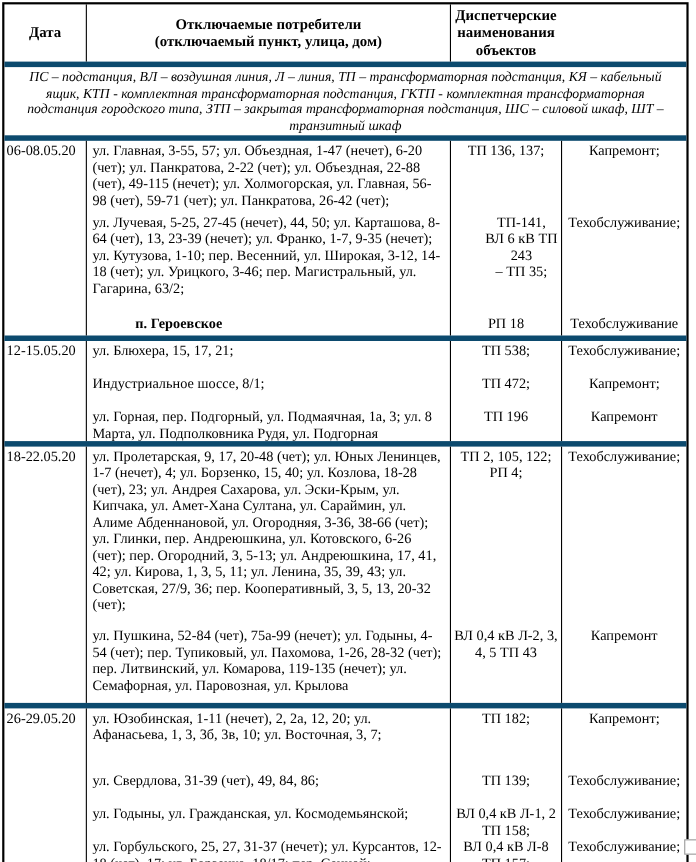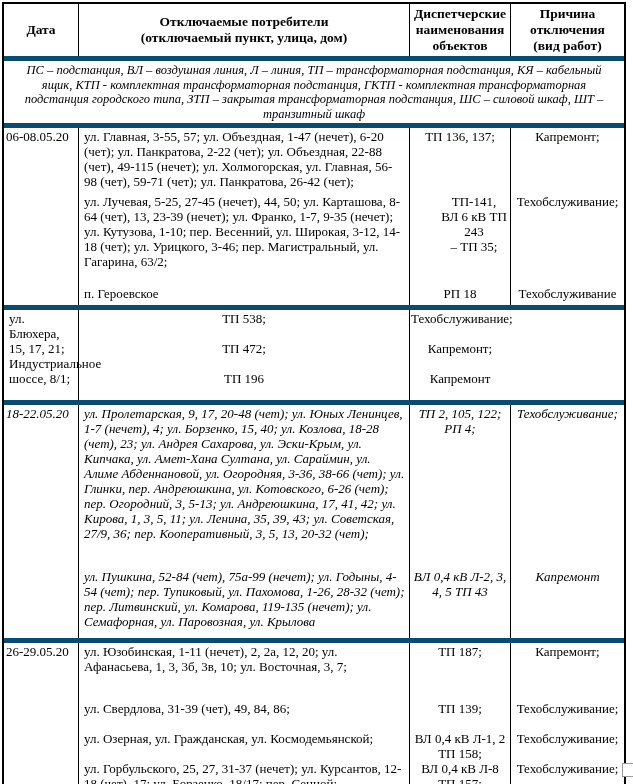--- a/index.html
+++ b/index.html
@@ -17,40 +17,37 @@
   
   .legend{min-height:43px;display:flex;align-items:center;justify-content:center;
       text-align:center;font-style:italic;font-size:12.5px;line-height:14.5px;padding:2px 8px;
       box-sizing:border-box;}
   
   .cell{display:flex;flex-direction:column;font-size:13px;line-height:15px;}
   .date-cell{padding:1px 1px 0 2px;font-size:13px;}
   .cons{padding:1px 4px 0 5px;text-align:left;}
   .mid{text-align:center;padding:1px 1px 0 1px;white-space:pre-line;}
   .entry{box-sizing:border-box;}
-  .bold{font-weight:normal;}
+  .bold{font-weight:bold;margin-left:39px;}
   .handle{position:absolute;left:622px;top:763px;width:12px;height:12px;
       border:1px solid #9a9a9a;background:#fff;}
 </style>
 </head>
 <body>
 
 <div id="page">
   <div class="tbl">
 
     <div class="trow hrow">
       <div class="c hc">Дата</div>
       <div class="c hc">Отключаемые потребители
 (отключаемый пункт, улица, дом)</div>
       <div class="c hc">Диспетчерские
 наименования
 объектов</div>
-      <div class="c hc">Причина
-отключения
-(вид работ)</div>
     </div>
 
     <div class="trow" style="grid-template-columns:1fr;">
       <div class="c legend">ПС – подстанция, ВЛ – воздушная линия, Л – линия, ТП – трансформаторная подстанция, КЯ – кабельный ящик, КТП - комплектная трансформаторная подстанция, ГКТП - комплектная трансформаторная подстанция городского типа, ЗТП – закрытая трансформаторная подстанция, ШС – силовой шкаф, ШТ – транзитный шкаф</div>
     </div>
 
     <div class="trow" style="min-height:176px;">
       <div class="c cell date-cell">06-08.05.20</div>
       <div class="c cell cons">
         <div class="entry" style="min-height:65px;">ул. Главная, 3-55, 57; ул. Объездная, 1-47 (нечет), 6-20 (чет); ул. Панкратова, 2-22 (чет); ул. Объездная, 22-88 (чет), 49-115 (нечет); ул. Холмогорская, ул. Главная, 56-98 (чет), 59-71 (чет); ул. Панкратова, 26-42 (чет);</div>
@@ -65,37 +62,39 @@
         <div class="entry" style="min-height:19px;">РП 18</div>
       </div>
       <div class="c cell mid">
         <div class="entry" style="min-height:65px;">Капремонт;</div>
         <div class="entry" style="min-height:92px;">Техобслуживание;</div>
         <div class="entry" style="min-height:19px;">Техобслуживание</div>
       </div>
     </div>
 
     <div class="trow" style="min-height:89px;">
+      <div class="c cell date-cell">12-15.05.20</div>
       <div class="c cell cons">
         <div class="entry" style="min-height:30px;">ул. Блюхера, 15, 17, 21;</div>
         <div class="entry" style="min-height:30px;">Индустриальное шоссе, 8/1;</div>
+        <div class="entry" style="min-height:29px;">ул. Горная, пер. Подгорный, ул. Подмаячная, 1а, 3; ул. 8 Марта, ул. Подполковника Рудя, ул. Подгорная</div>
       </div>
       <div class="c cell mid">
         <div class="entry" style="min-height:30px;">ТП 538;</div>
         <div class="entry" style="min-height:30px;">ТП 472;</div>
         <div class="entry" style="min-height:29px;">ТП 196</div>
       </div>
       <div class="c cell mid">
         <div class="entry" style="min-height:30px;">Техобслуживание;</div>
         <div class="entry" style="min-height:30px;">Капремонт;</div>
         <div class="entry" style="min-height:29px;">Капремонт</div>
       </div>
     </div>
 
-    <div class="trow" style="min-height:232px;font-style:italic;">
+    <div class="trow" style="min-height:232px;">
       <div class="c cell date-cell">18-22.05.20</div>
       <div class="c cell cons">
         <div class="entry" style="min-height:163px;">ул. Пролетарская, 9, 17, 20-48 (чет); ул. Юных Ленинцев, 1-7 (нечет), 4; ул. Борзенко, 15, 40; ул. Козлова, 18-28 (чет), 23; ул. Андрея Сахарова, ул. Эски-Крым, ул. Кипчака, ул. Амет-Хана Султана, ул. Сараймин, ул. Алиме Абденнановой, ул. Огородняя, 3-36, 38-66 (чет); ул. Глинки, пер. Андреюшкина, ул. Котовского, 6-26 (чет); пер. Огородний, 3, 5-13; ул. Андреюшкина, 17, 41, 42; ул. Кирова, 1, 3, 5, 11; ул. Ленина, 35, 39, 43; ул. Советская, 27/9, 36; пер. Кооперативный, 3, 5, 13, 20-32 (чет);</div>
         <div class="entry" style="min-height:69px;">ул. Пушкина, 52-84 (чет), 75а-99 (нечет); ул. Годыны, 4-54 (чет); пер. Тупиковый, ул. Пахомова, 1-26, 28-32 (чет); пер. Литвинский, ул. Комарова, 119-135 (нечет); ул. Семафорная, ул. Паровозная, ул. Крылова</div>
       </div>
       <div class="c cell mid">
         <div class="entry" style="min-height:163px;">ТП 2, 105, 122;
 РП 4;</div>
         <div class="entry" style="min-height:69px;">ВЛ 0,4 кВ Л-2, 3,
 4, 5  ТП 43</div>
@@ -104,26 +103,26 @@
         <div class="entry" style="min-height:163px;">Техобслуживание;</div>
         <div class="entry" style="min-height:69px;">Капремонт</div>
       </div>
     </div>
 
     <div class="trow" style="min-height:187px;">
       <div class="c cell date-cell">26-29.05.20</div>
       <div class="c cell cons">
         <div class="entry" style="min-height:57px;">ул. Юзобинская, 1-11 (нечет), 2, 2а, 12, 20; ул. Афанасьева, 1, 3, 3б, 3в, 10; ул. Восточная, 3, 7;</div>
         <div class="entry" style="min-height:30px;">ул. Свердлова, 31-39 (чет), 49, 84, 86;</div>
-        <div class="entry" style="min-height:30px;">ул. Озерная, ул. Гражданская, ул. Космодемьянской;</div>
+        <div class="entry" style="min-height:30px;">ул. Годыны, ул. Гражданская, ул. Космодемьянской;</div>
         <div class="entry" style="min-height:45px;">ул. Горбульского, 25, 27, 31-37 (нечет); ул. Курсантов, 12-18 (чет), 17; ул. Борзенко, 18/17; пер. Сенной;</div>
 
       </div>
       <div class="c cell mid">
-        <div class="entry" style="min-height:57px;">ТП 187;</div>
+        <div class="entry" style="min-height:57px;">ТП 182;</div>
         <div class="entry" style="min-height:30px;">ТП 139;</div>
         <div class="entry" style="min-height:30px;">ВЛ 0,4 кВ Л-1, 2
 ТП 158;</div>
         <div class="entry" style="min-height:45px;">ВЛ 0,4 кВ Л-8
 ТП 157;</div>
         
       </div>
       <div class="c cell mid">
         <div class="entry" style="min-height:57px;">Капремонт;</div>
         <div class="entry" style="min-height:30px;">Техобслуживание;</div>

